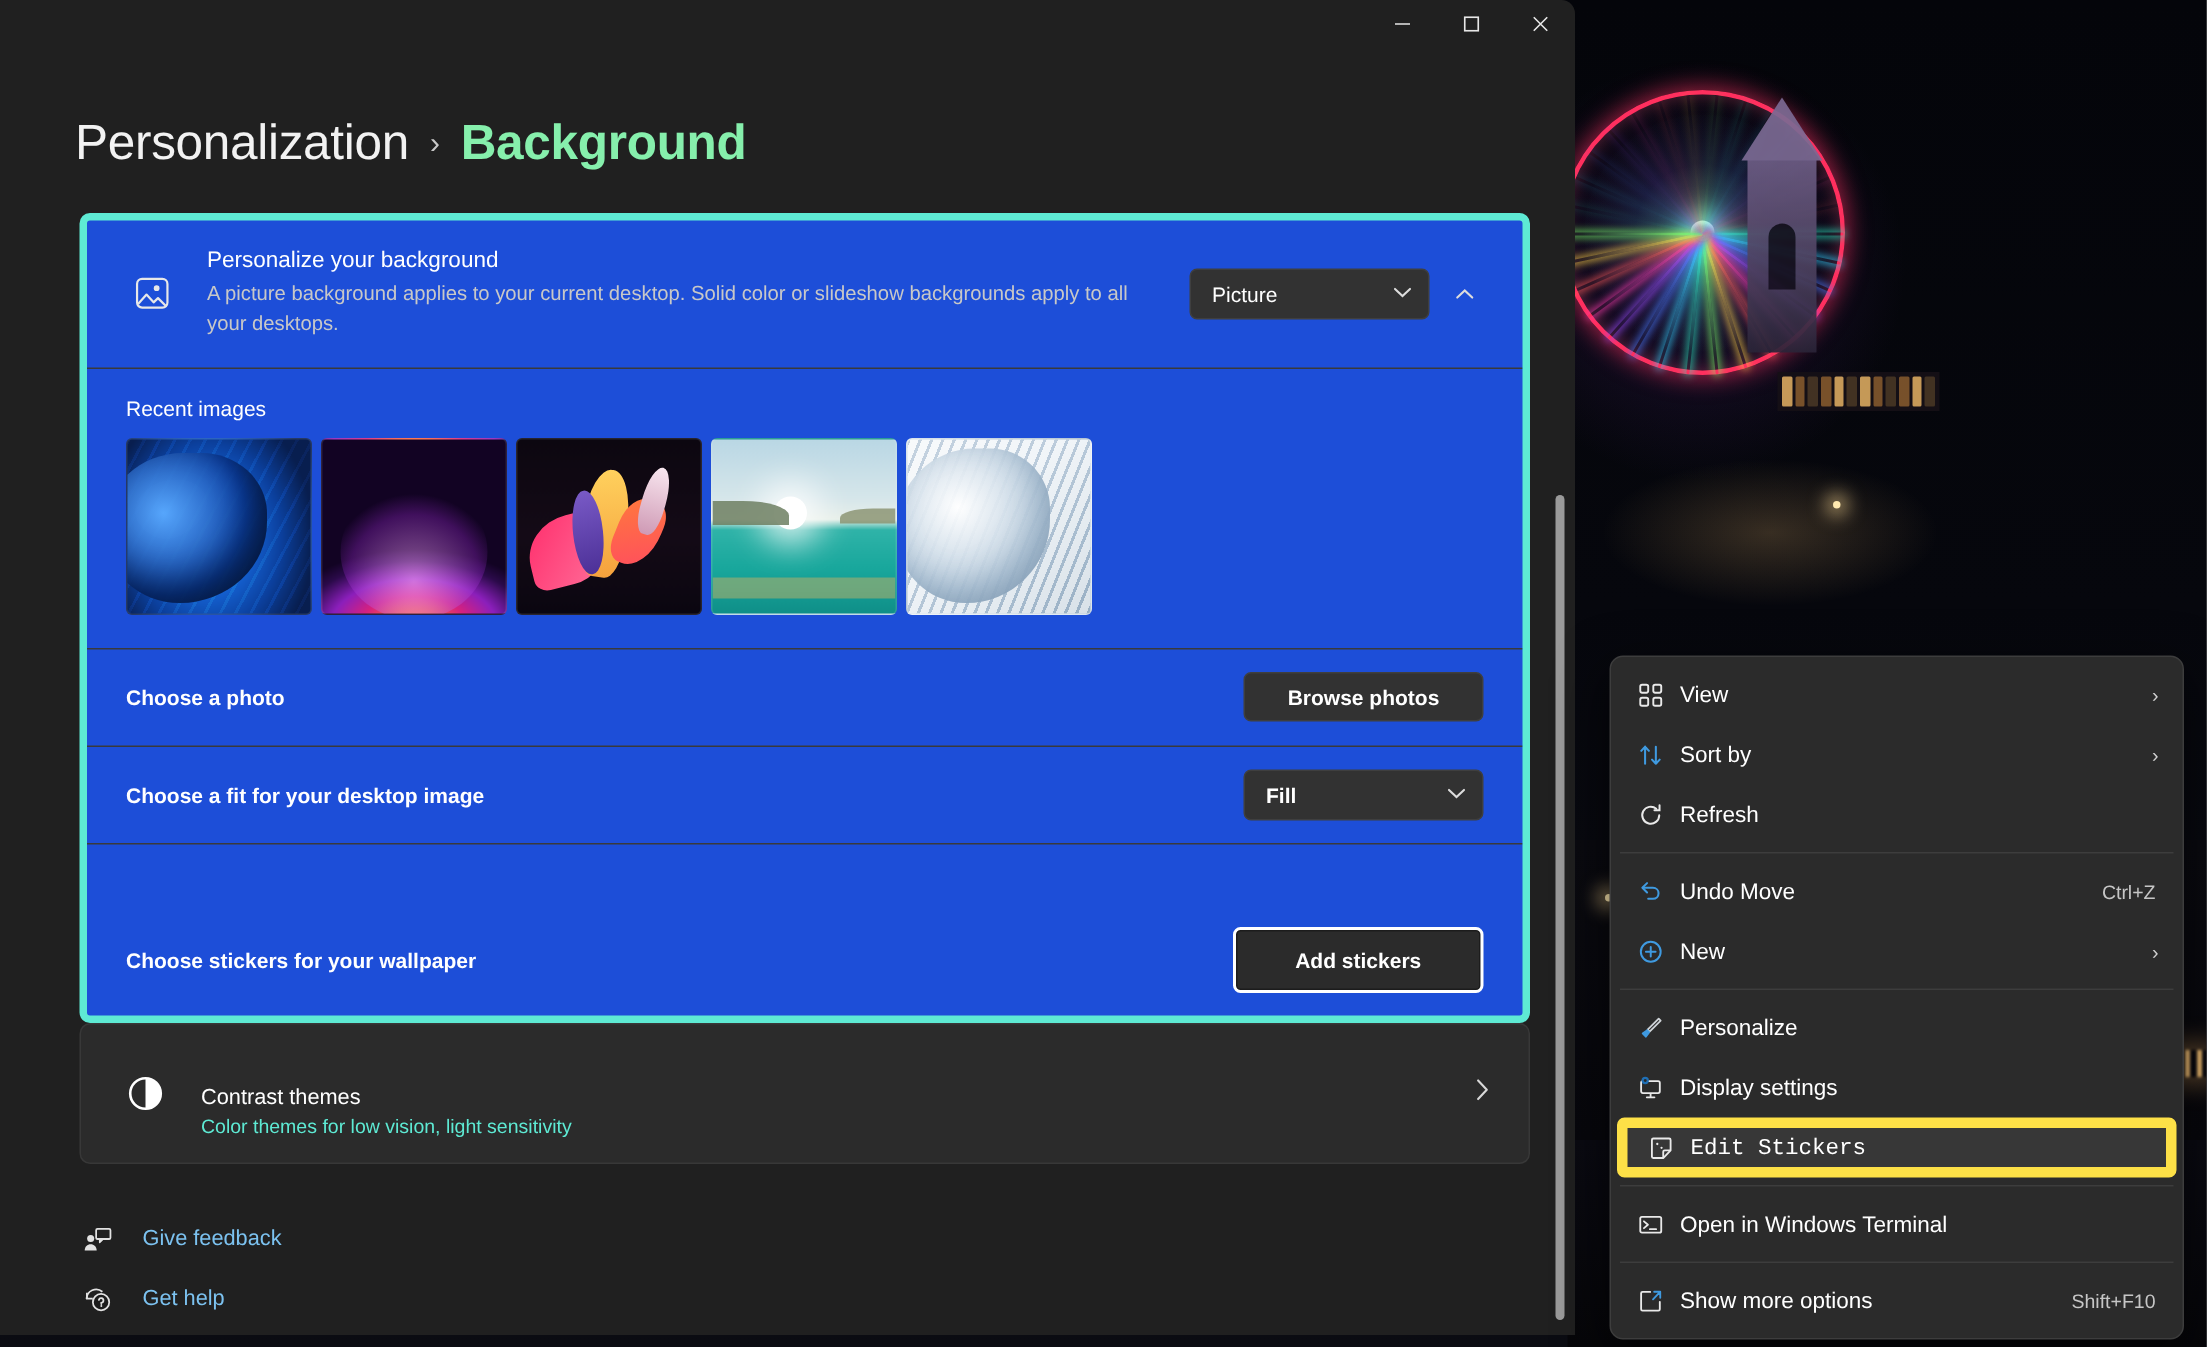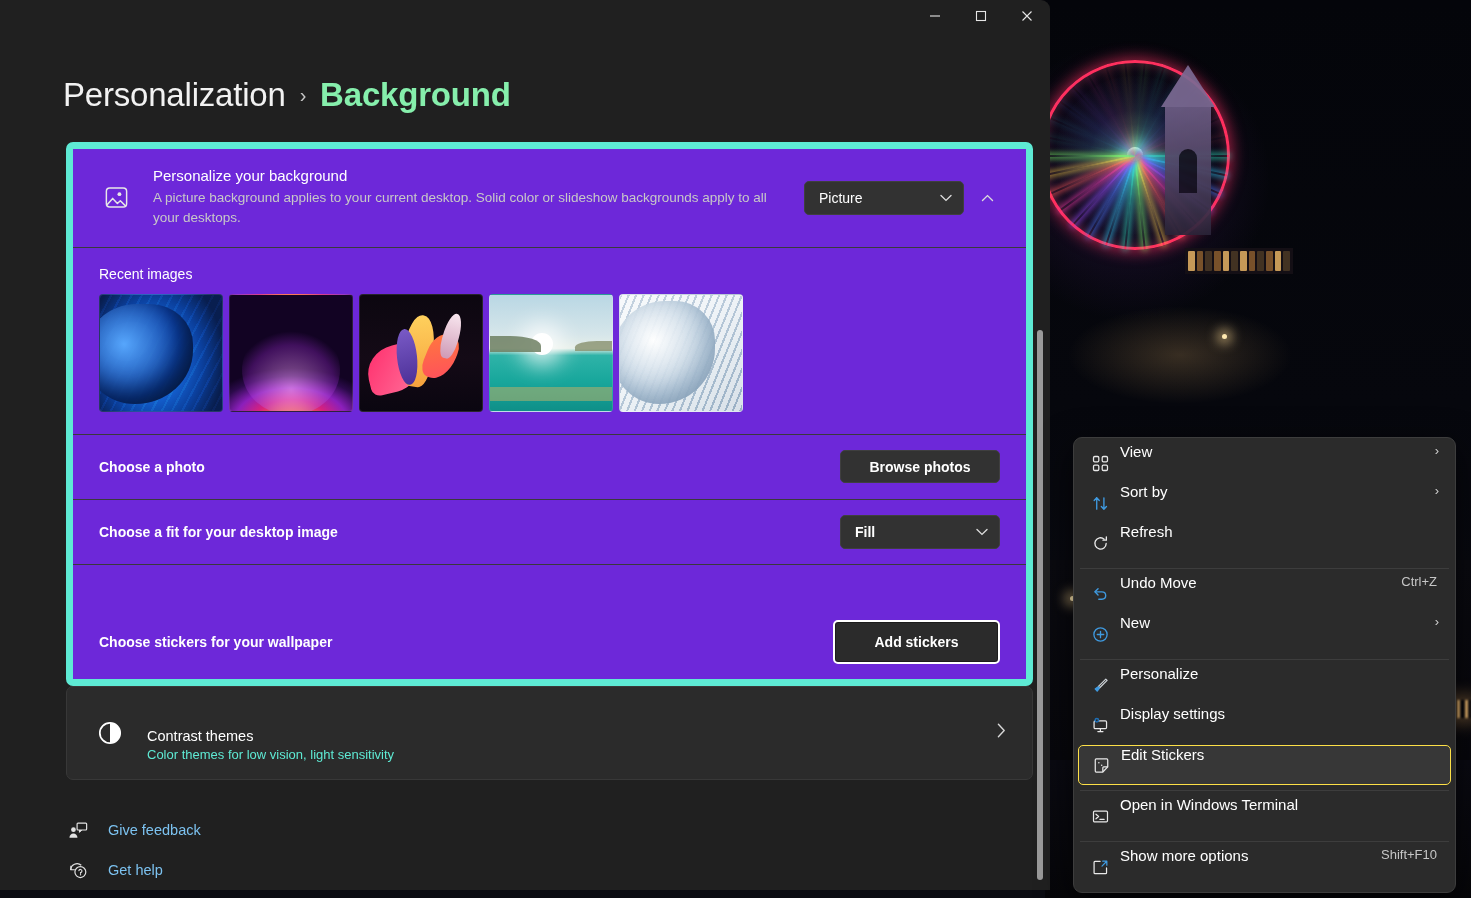--- a/index.html
+++ b/index.html
@@ -95,38 +95,38 @@
     position:absolute; top:0; left:0; right:0; height:48px;
     display:flex; justify-content:flex-end; align-items:flex-start;
   }
   .wbtn {
     width:46px; height:32px; display:flex; align-items:center; justify-content:center;
     color:#e6e6e6;
   }
   .wbtn svg { display:block; }
 
   #content {
-    position:absolute; left:13px; top:48px; width:1050px; height:842px;
+    position:absolute; left:0; top:48px; width:1050px; height:842px;
     padding:0 0 0 0;
   }
 
   .breadcrumb {
     display:flex; align-items:baseline; gap:14px;
     padding:28px 0 0 50px;
     font-size:33px; font-weight:600; color:#ffffff;
     letter-spacing:-0.2px;
   }
   .breadcrumb .crumb-sep { font-size:20px; color:#c8c8c8; font-weight:400; position:relative; top:-4px;}
   .crumb-parent { font-weight:400; color:#f2f2f2; }
   .crumb-current { font-weight:700; color:#86efac; }
 
   .card {
     margin:28px 30px 0 53px;
-    background:#6d28d9;
-    border:7px solid #5eead4;
+    background:#1d4ed8;
+    border:5px solid #5eead4;
     border-radius:7px;
     overflow:hidden;
   }
   .card-row {
     display:flex; align-items:center;
     padding:0 26px;
     min-height:64px;
     font-weight:bold;
   }
   .divider { height:1px; background:#3a3a3a; }
@@ -205,24 +205,24 @@
   #ctxmenu {
     position:absolute; left:1073px; top:437px; width:383px;
     background:#2b2b2b;
     border:1px solid #3d3d3d;
     border-radius:9px;
     padding:5px 4px;
     box-shadow:0 10px 34px rgba(0,0,0,.65);
     overflow:hidden;
   }
   .mi {
-    display:flex; height:40px; border-radius:5px;
+    display:flex; align-items:center; height:40px; border-radius:5px;
     padding:0 12px 0 14px; color:#ffffff; font-size:15px; position:relative;
   }
-  .mi.sel { background:#373737; border:1px solid #fde047; }
+  .mi.sel { background:#373737; border:7px solid #fde047;font-family:Liberation Mono, monospace; }
   .mi-icon { width:28px; flex:none; display:flex; align-items:center; justify-content:flex-start; }
   .mi-label { flex:1; }
   .mi-accel { color:#c6c6c6; font-size:13px; margin-right:2px;}
   .mi-sub { color:#cfcfcf; font-size:13px; }
   .msep { height:1px; background:#3d3d3d; margin:5px 2px; }
 </style>
 </head>
 <body>
 
 <div id="desktop">

